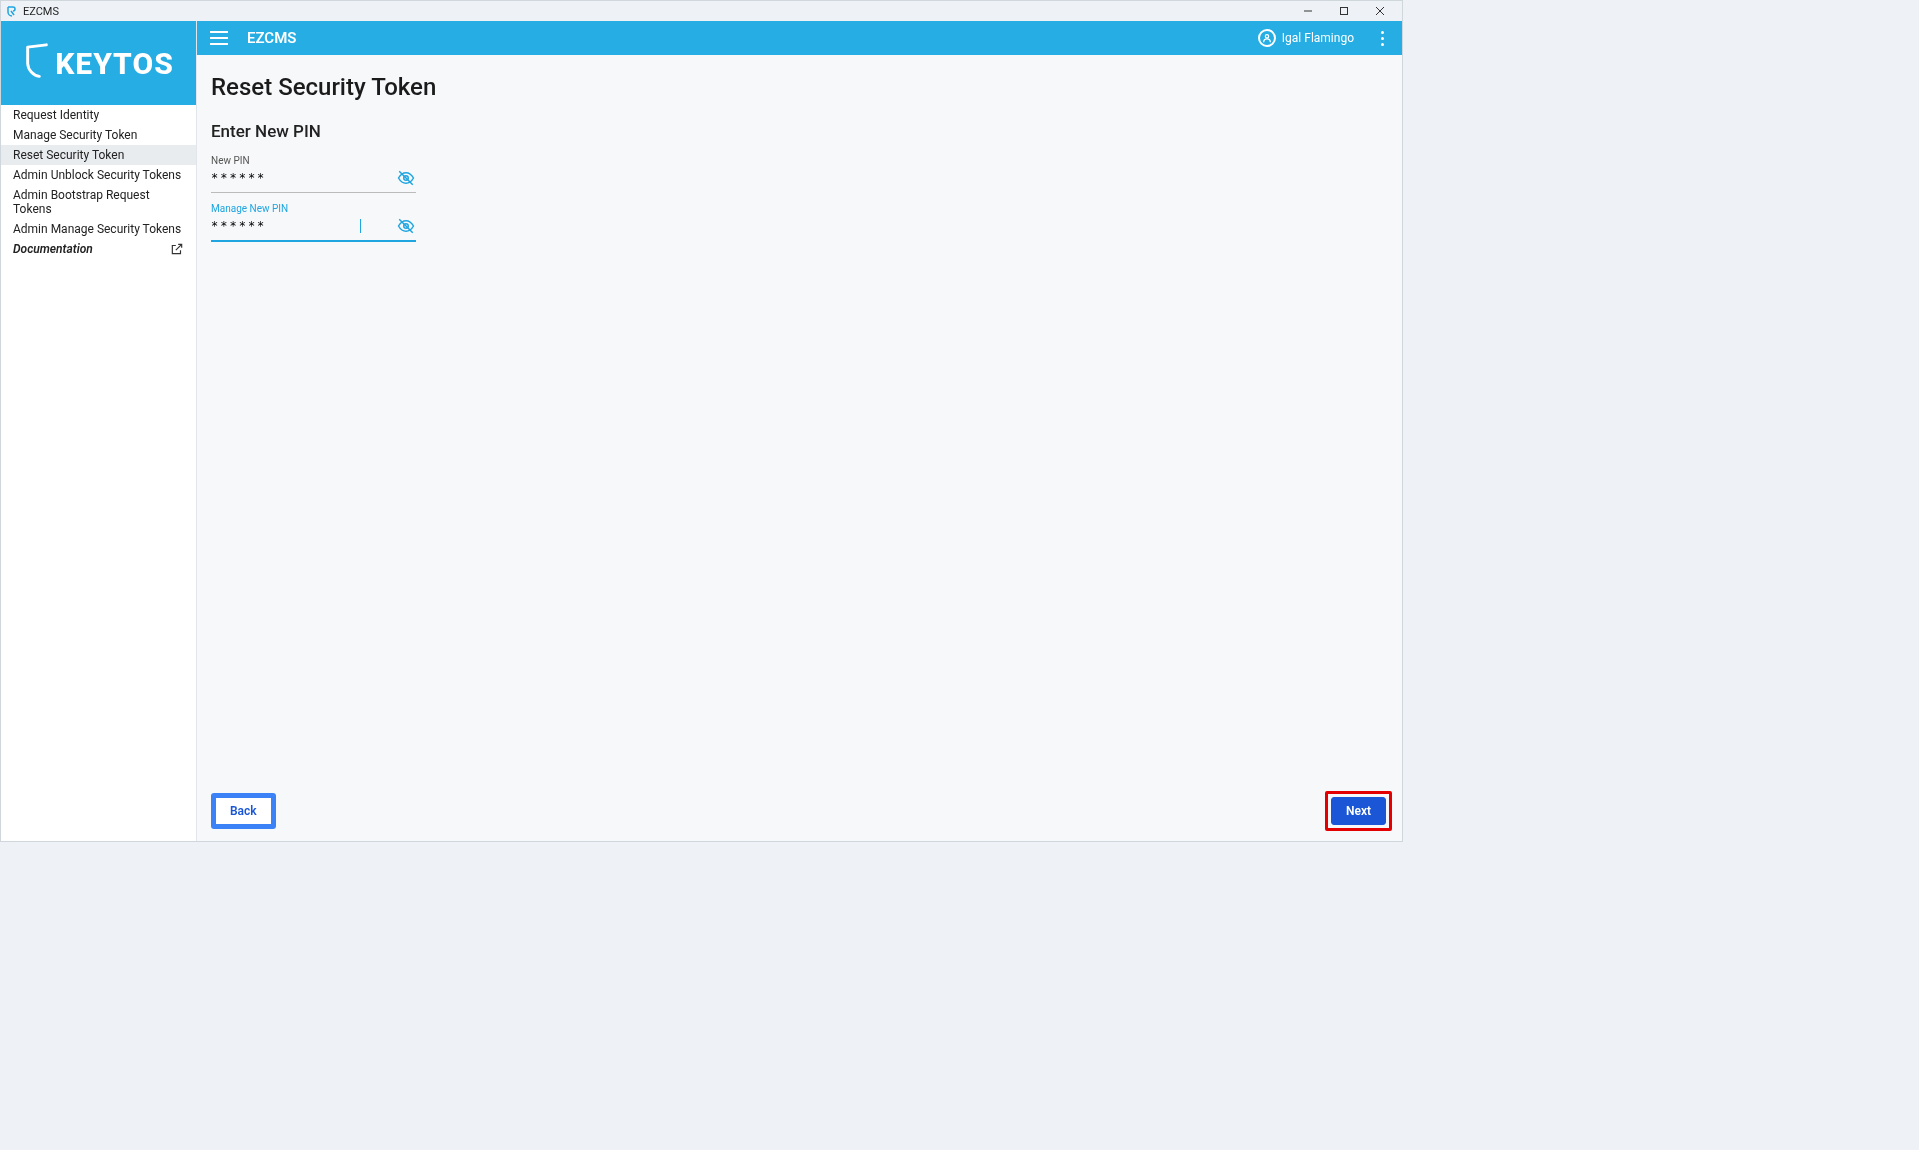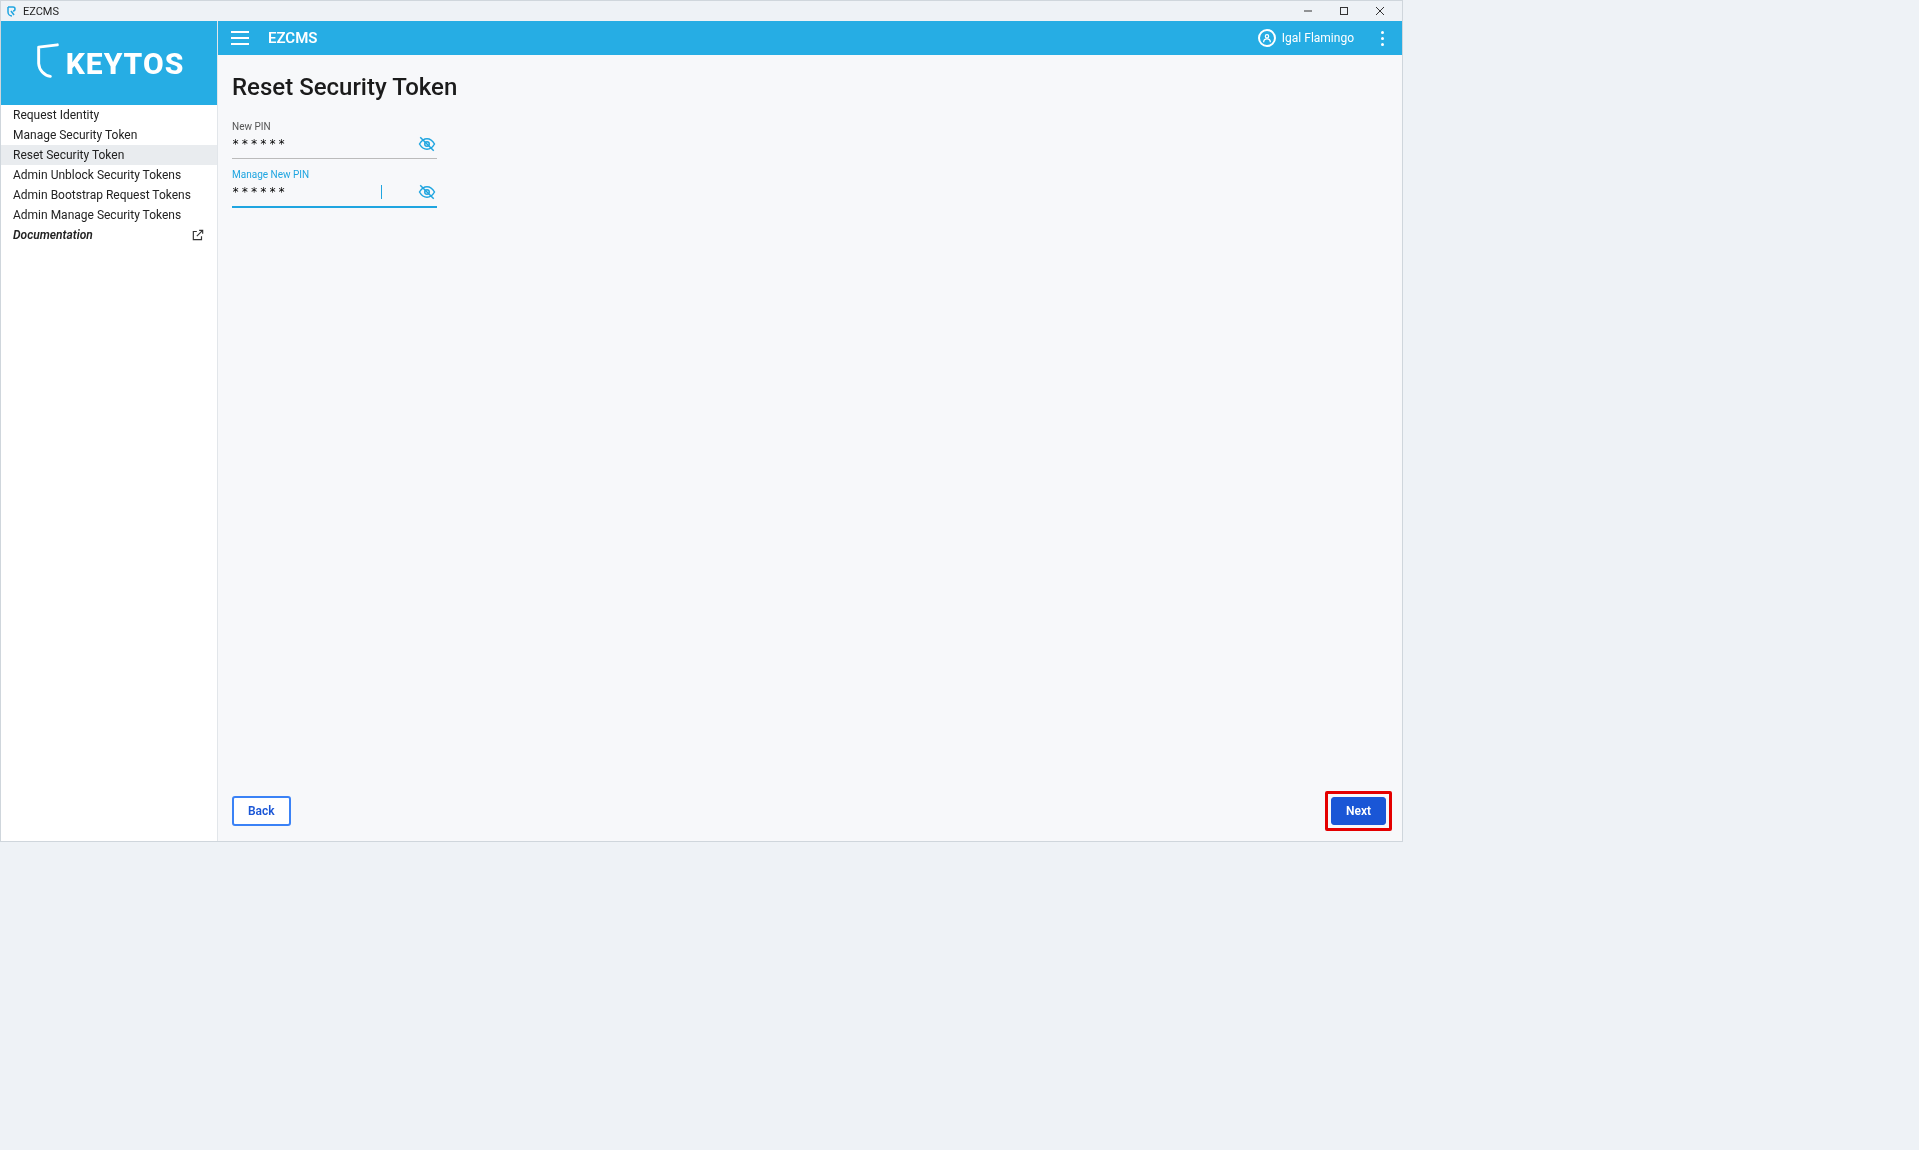--- a/index.html
+++ b/index.html
@@ -12,21 +12,21 @@
   .titlebar { height: 20px; display: flex; align-items: center; padding: 0 4px; background: #eef2f6; border-bottom: 0px; font-size: 11px; color: #222; }
   .titlebar .app-icon { width: 14px; height: 14px; margin-right: 4px; display: inline-flex; align-items: center; justify-content: center; color: #1fa5e0; }
   .titlebar .title-text { flex: 0 0 auto; }
   .titlebar .spacer { flex: 1; }
   .titlebar .win-btn { width: 36px; height: 20px; display: flex; align-items: center; justify-content: center; font-size: 11px; color: #333; }
 
   
   .app { position: absolute; top: 20px; left: 0; right: 0; bottom: 0; display: flex; }
 
   
-  .sidebar { width: 217px; background: #fff; display: flex; flex-direction: column; border-right: 1px solid #e2e6ea; }
+  .sidebar { width: 196px; background: #fff; display: flex; flex-direction: column; border-right: 1px solid #e2e6ea; }
   .sidebar .logo-area { height: 84px; background: #26ade4; display: flex; align-items: center; justify-content: center; }
   .sidebar .logo-area .logo-text { color: #fff; font-size: 30px; font-weight: 800; letter-spacing: 1px; display: flex; align-items: center; }
   .sidebar .logo-area .logo-shield { margin-right: 4px; }
   .sidebar .nav-item { padding: 3px 12px; font-size: 12px; color: #222; cursor: pointer; }
   .sidebar .nav-item.active { background: #e9ecef; }
   .sidebar .nav-item.doc { display: flex; align-items: center; justify-content: space-between; font-weight: 600; font-style: italic; }
   .sidebar .nav-item.doc .ext-icon { width: 14px; height: 14px; }
 
   
   .pane { flex: 1; display: flex; flex-direction: column; background: #f7f8fa; }
@@ -49,21 +49,21 @@
   .field-input-row { display: flex; align-items: center; border-bottom: 1px solid #bbb; padding: 2px 0 4px 0; }
   .field-input-row.focused { border-bottom: 2px solid #1fa5e0; }
   .field-input-row input { border: none; outline: none; background: transparent; font-size: 12px; letter-spacing: 2px; flex: 1; font-family: monospace; }
   .eye-btn { width: 20px; height: 20px; display: flex; align-items: center; justify-content: center; color: #1fa5e0; cursor: pointer; }
   .field-input-row .cursorbar { width: 1px; height: 14px; background: #1fa5e0; margin-left: -4px; animation: blink 1s steps(1) infinite; }
   @keyframes blink { 50% { opacity: 0; } }
   .field-input-row.focused .progress { position: absolute; bottom: -2px; left: 0; height: 2px; width: 88%; background: #1fa5e0; }
 
   .footer { position: absolute; left: 14px; right: 10px; bottom: 10px; display: flex; justify-content: space-between; align-items: center; }
   .btn { font-size: 12px; font-weight: 600; padding: 6px 14px; border-radius: 3px; cursor: pointer; }
-  .btn-outline { border: 2px solid #3b82f6; color: #1a56d6; background: #fff; text-align: right; }
+  .btn-outline { border: 5px solid #3b82f6; color: #1a56d6; background: #fff; text-align: right; }
   .btn-filled { background: #1a56d6; color: #fff; border: 1px solid #1a56d6; }
   .next-highlight { border: 3px solid #e40000; padding: 3px; border-radius: 2px; display: inline-flex; align-items: flex-end; }
 </style>
 </head>
 <body>
 
 <div class="window">
 
   <div class="titlebar">
     <span class="app-icon">
@@ -148,20 +148,21 @@
         </div>
         <div class="kebab">
             <span></span>
             <span></span>
             <span></span>
           </div>
       </div>
 
       <div class="content">
         <div class="page-title">Reset Security Token</div>
+        <div class="section-title">Enter New PIN</div>
 
         <div class="field-wrap">
           <div class="field-label">New PIN</div>
           <div class="field-input-row">
             <input type="text" readonly="" value="******" style="">
             <div class="eye-btn">
               <svg width="18" height="18" viewBox="0 0 24 24" fill="none" stroke="#1fa5e0" stroke-width="2">
                   <path d="M2 12s4-7 10-7 10 7 10 7-4 7-10 7S2 12 2 12z"></path>
                   <circle cx="12" cy="12" r="3"></circle>
                   <line x1="3" y1="3" x2="21" y2="21"></line>

